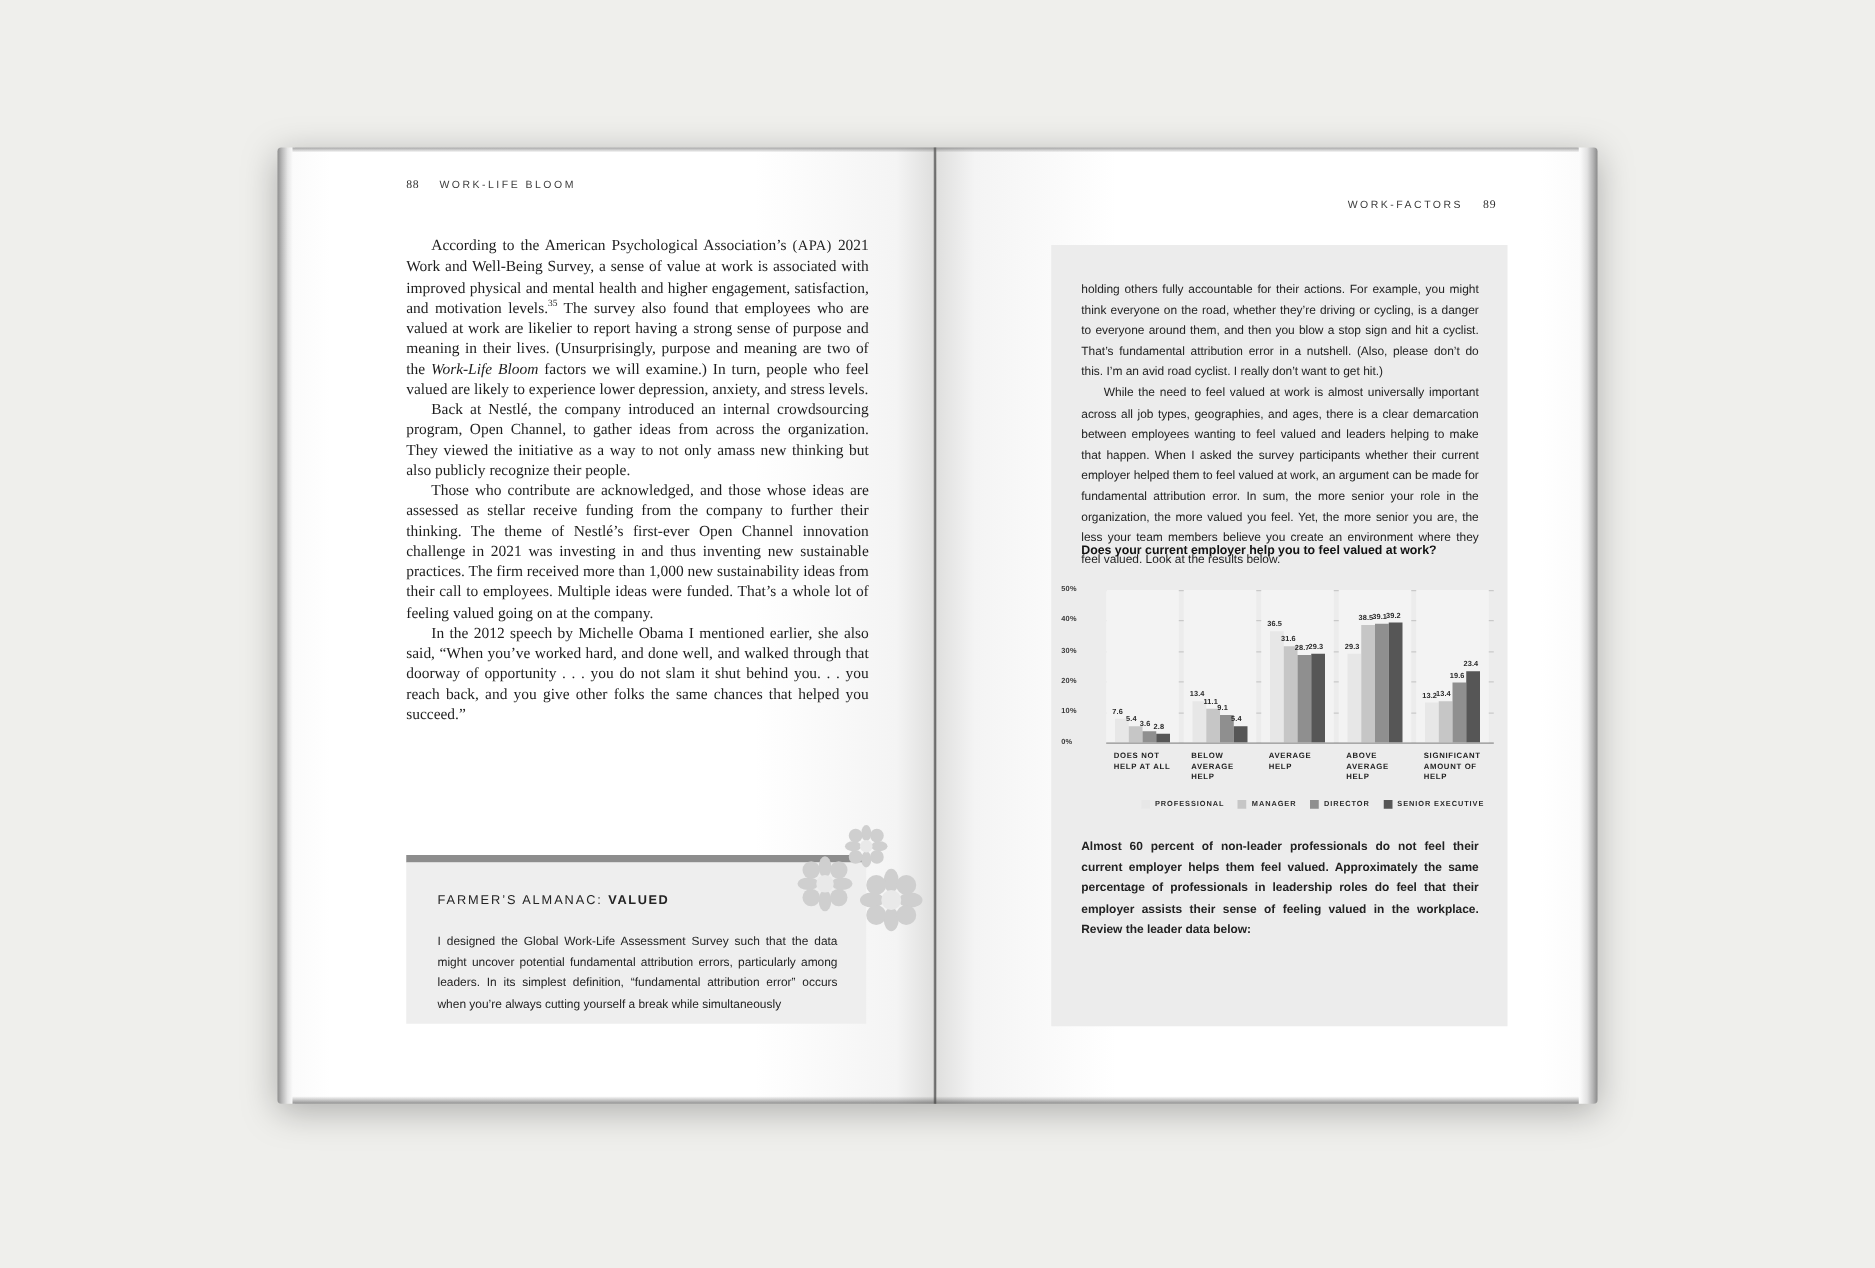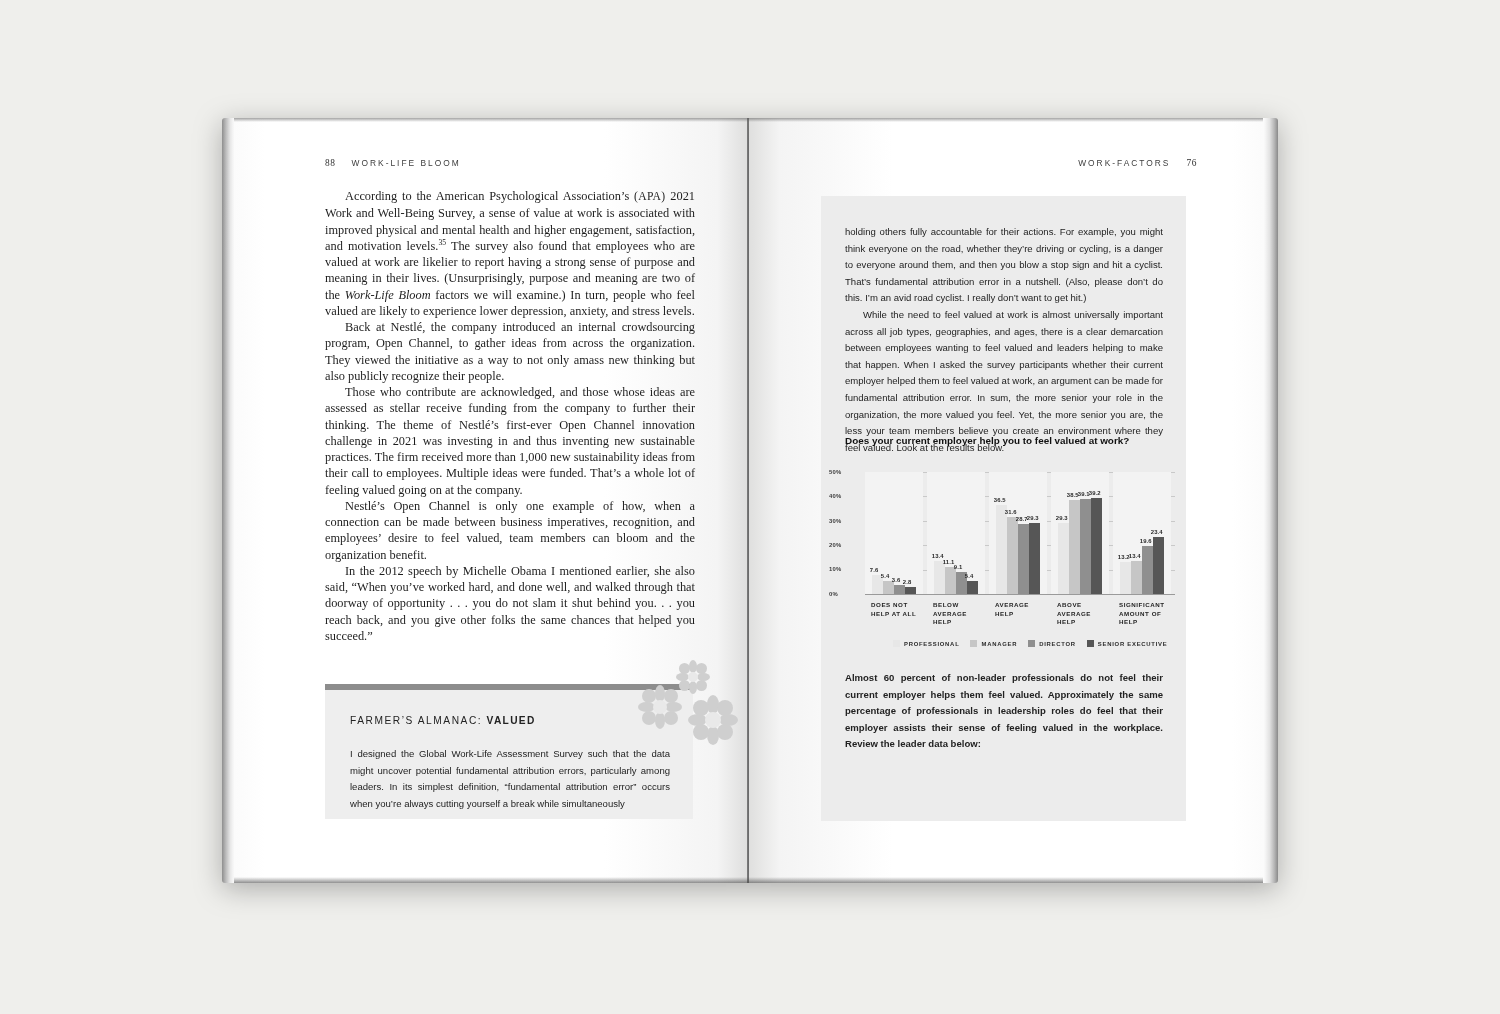--- a/index.html
+++ b/index.html
@@ -47,21 +47,21 @@
     position:absolute;left:12px;bottom:0;width:1029px;height:6px;
     background:linear-gradient(to top,rgba(70,70,70,.6),rgba(70,70,70,0));
   }
 
   
   .runhead{
     position:absolute;font-size:8.4px;letter-spacing:2.0px;color:#3c3c3c;
     font-family:"Liberation Sans", sans-serif;white-space:nowrap;
   }
   .runhead .folio{font-size:9.4px;letter-spacing:.6px;color:#2e2e2e;font-family:"Liberation Serif",serif;}
-  .runhead-left{left:91px;top:40px;}
+  .runhead-left{left:91px;top:24px;}
   .runhead-left .folio{margin-right:16px;}
   .runhead-right{right:66px;top:40px;text-align:right;}
   .runhead-right .folio{margin-left:16px;}
 
   
   .serif-body{
     position:absolute;left:91px;top:70px;width:370px;
     font-family:"Liberation Serif", serif;
     font-size:12.35px;line-height:16.25px;color:#1d1d1d;
     text-align:justify;
@@ -94,21 +94,21 @@
   
   .flowers{position:absolute;left:305px;top:-24px;width:118px;height:86px;}
   .flower{position:absolute;}
   .petal{
     position:absolute;background:#cfcfcf;border-radius:50%;
   }
   .fcenter{position:absolute;background:#e9e9e9;border-radius:50%;}
 
   
   .panel{
-    position:absolute;left:72px;top:78px;width:365px;height:625px;
+    position:absolute;left:92px;top:78px;width:365px;height:625px;
     background:#ececec;
   }
   .sans-body{
     font-family:"Liberation Sans", sans-serif;
     font-size:9.55px;line-height:16.6px;color:#222;text-align:justify;
   }
   .panel-p{margin:0;}
   .panel-p.indent{text-indent:18px;}
   .panel-top{position:absolute;left:24px;top:28px;width:318px;}
   .chart-q{
@@ -163,21 +163,20 @@
     <div class="page page-left">
 
       <div class="runhead runhead-left">
         <span class="folio">88</span><span>WORK-LIFE BLOOM</span>
       </div>
 
       <div class="serif-body">
         <p>According to the American Psychological Association’s <span class="sc">(APA)</span> 2021 Work and Well-Being Survey, a sense of value at work is associated with improved physical and mental health and higher engagement, satisfaction, and motivation levels.<sup>35</sup> The survey also found that employees who are valued at work are likelier to report having a strong sense of purpose and meaning in their lives. (Unsurprisingly, purpose and meaning are two of the <i>Work-Life Bloom</i> factors we will examine.) In turn, people who feel valued are likely to experience lower depression, anxiety, and stress levels.</p>
         <p>Back at Nestlé, the company introduced an internal crowdsourcing program, Open Channel, to gather ideas from across the organization. They viewed the initiative as a way to not only amass new thinking but also publicly recognize their people.</p>
         <p>Those who contribute are acknowledged, and those whose ideas are assessed as stellar receive funding from the company to further their thinking. The theme of Nestlé’s first-ever Open Channel innovation challenge in 2021 was investing in and thus inventing new sustainable practices. The firm received more than 1,000 new sustainability ideas from their call to employees. Multiple ideas were funded. That’s a whole lot of feeling valued going on at the company.</p>
-        <p>Nestlé’s Open Channel is only one example of how, when a connection can be made between business imperatives, recognition, and employees’ desire to feel valued, team members can bloom and the organization benefit.</p>
         <p>In the 2012 speech by Michelle Obama I mentioned earlier, she also said, “When you’ve worked hard, and done well, and walked through that doorway of opportunity . . . you do not slam it shut behind you. . . you reach back, and you give other folks the same chances that helped you succeed.”</p>
       </div>
 
       <div class="almanac">
         <div class="almanac-rule"></div>
         <div class="almanac-body"></div>
         <div class="almanac-title">
           <span>FARMER’S ALMANAC:</span>
           <b>VALUED</b>
         </div>
@@ -220,21 +219,21 @@
             <div class="petal" style="left:29px;top:29px;width:16px;height:16px;"></div>
             <div class="fcenter" style="left:17px;top:17px;width:16px;height:16px;"></div>
           </div>
         </div>
       </div>
     </div>
 
     <div class="page page-right">
 
       <div class="runhead runhead-right">
-        <span>WORK-FACTORS</span><span class="folio">76</span>
+        <span>WORK-FACTORS</span><span class="folio">89</span>
       </div>
 
       <div class="panel">
 
         <div class="panel-top sans-body">
           <p class="panel-p">holding others fully accountable for their actions. For example, you might think everyone on the road, whether they’re driving or cycling, is a danger to everyone around them, and then you blow a stop sign and hit a cyclist. That’s fundamental attribution error in a nutshell. (Also, please don’t do this. I’m an avid road cyclist. I really don’t want to get hit.)</p>
           <p class="panel-p indent">While the need to feel valued at work is almost universally important across all job types, geographies, and ages, there is a clear demarcation between employees wanting to feel valued and leaders helping to make that happen. When I asked the survey participants whether their current employer helped them to feel valued at work, an argument can be made for fundamental attribution error. In sum, the more senior your role in the organization, the more valued you feel. Yet, the more senior you are, the less your team members believe you create an environment where they feel valued. Look at the results below.</p>
         </div>
 
         <div class="chart-q">Does your current employer help you to feel valued at work?</div>

